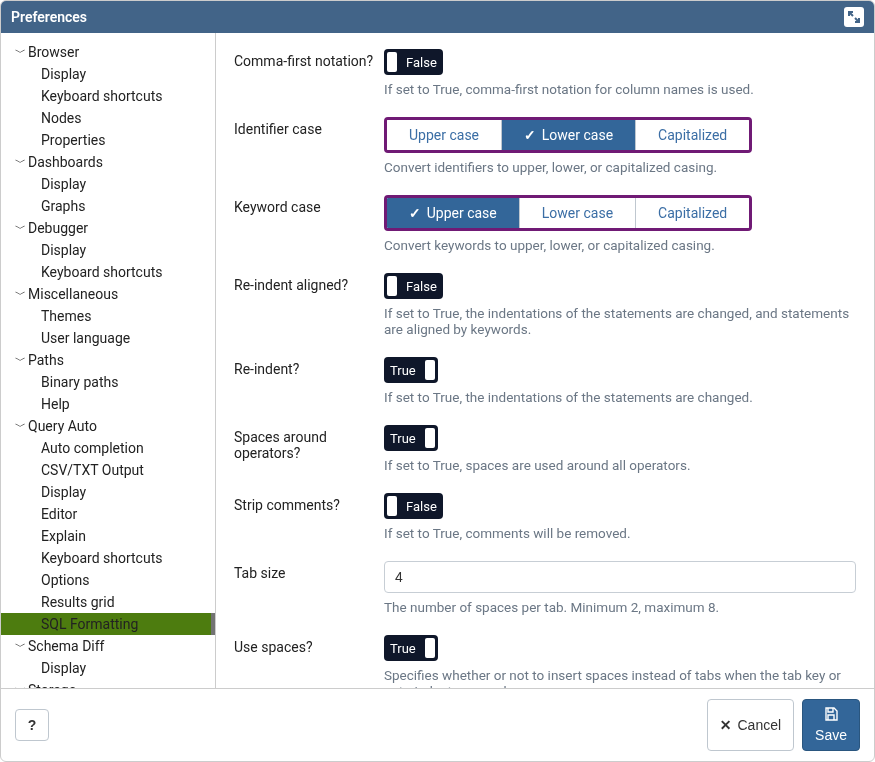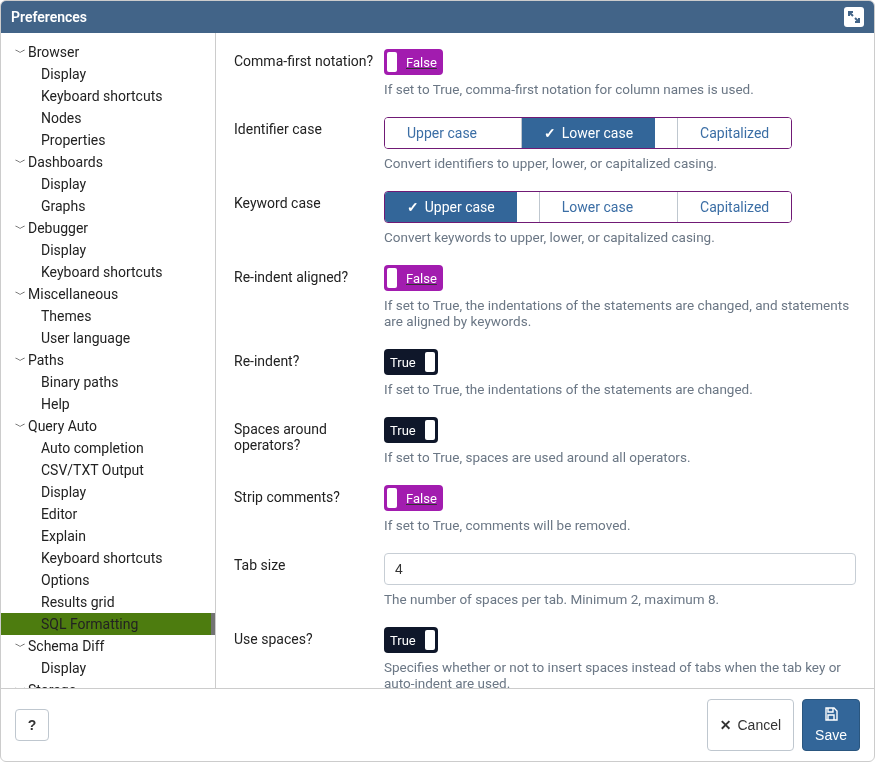--- a/index.html
+++ b/index.html
@@ -14,25 +14,25 @@
   .tree-header .chev { font-size: 11px; width: 10px; display:inline-block; }
   .tree-children { }
   .tree-item { padding: 3px 6px 3px 40px; cursor: pointer; color: #222; }
   .tree-item.selected { background: #4d7c0f; border-right: 4px solid #737373; }
   .main { flex: 1; overflow-y: auto; padding: 16px 18px 10px 18px; }
   .row { display: flex; margin-bottom: 20px; }
   .row .lbl { width: 150px; padding-right: 10px; color: #222; padding-top: 4px; }
   .row .ctl { flex: 1; }
   .helper { color: #6b7785; font-size: 13.5px; margin-top: 6px; }
   .toggle { display: inline-flex; align-items: center; border-radius: 4px; height: 26px; cursor: pointer; }
-  .toggle.false { background: #a21caf; text-decoration: underline; }
+  .toggle.false { background: #0f172a; }
   .toggle.true { background: #0f172a; }
   .toggle .nub { width: 10px; height: 20px; background: #fff; border-radius: 2px; margin: 0 3px; }
   .toggle .txt { color: #fff; font-size: 13px; padding: 0 6px; }
-  .seg { display: inline-flex; border: 1px solid #701a75; border-radius: 4px; overflow: hidden; gap: 22px; }
+  .seg { display: inline-flex; border: 3px solid #701a75; border-radius: 4px; overflow: hidden; }
   .seg .opt { padding: 7px 22px; font-size: 14px; color: #3b6ea5; background: #fff; cursor: pointer; display:inline-flex; align-items:center; gap:6px; border-left:1px solid #bfc7cf; }
   .seg .opt:first-child { border-left: none; }
   .seg .opt.sel { background: #336699; color: #fff; }
   .seg .opt .chk { font-weight: bold; }
   input.text { width: 100%; padding: 7px 10px; border: 1px solid #c7ced5; border-radius: 4px; font-size: 14px; color: #333; }
   .footer { border-top: 1px solid #ccc; padding: 10px 14px; display: flex; justify-content: space-between; align-items: center; }
   .footer .left { }
   .footer .right { display: flex; gap: 8px; }
   .btn { padding: 7px 12px; border: 1px solid #bfc7cf; border-radius: 4px; background: #fff; color: #333; cursor: pointer; display:inline-flex; align-items:center; gap:6px; font-size:14px; }
   .btn.primary { background: #336699; border-color: #2a567f; color: #fff; flex-direction: column; }

